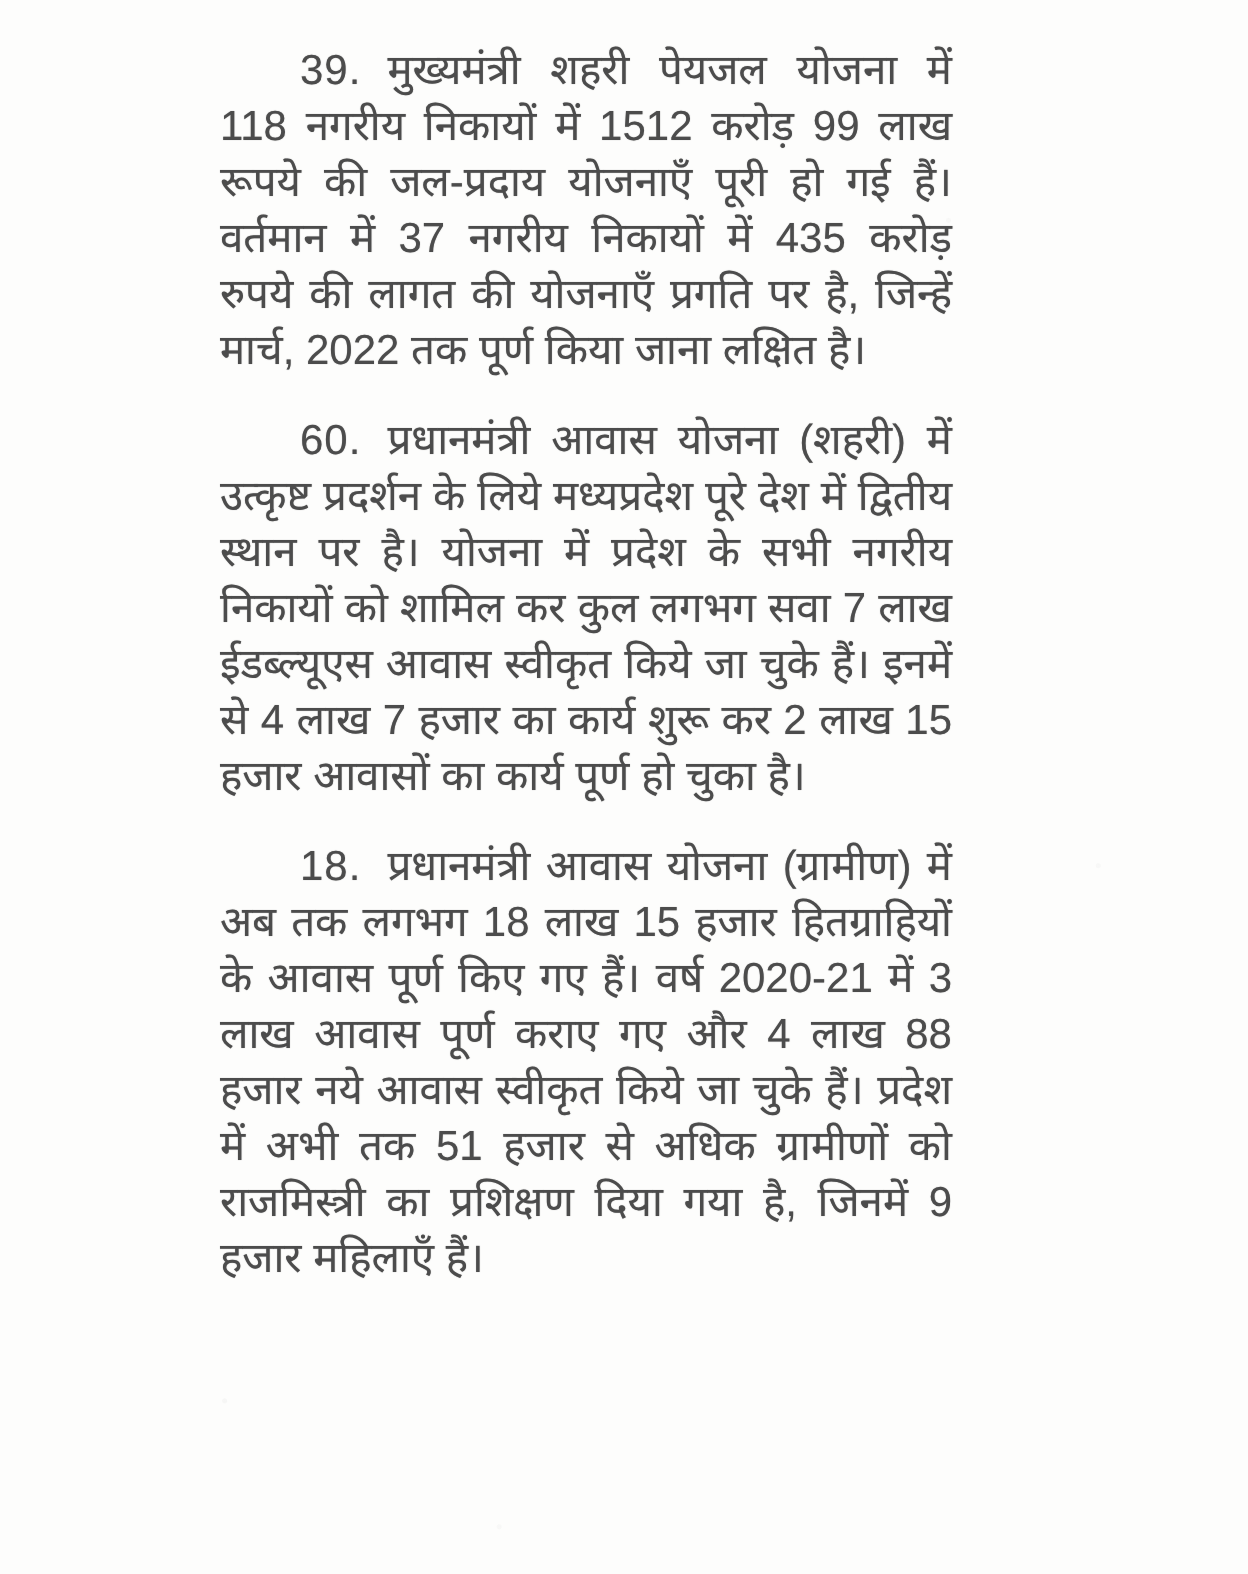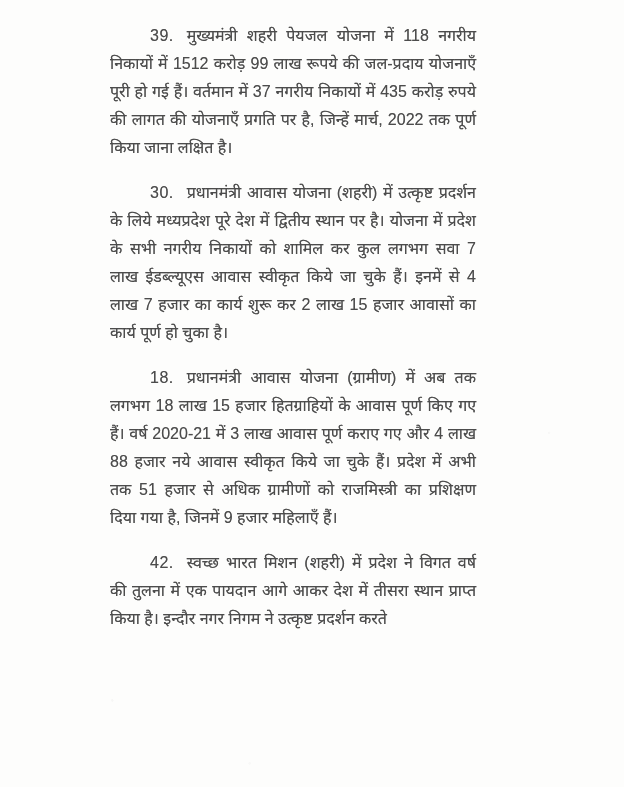--- a/index.html
+++ b/index.html
@@ -23,41 +23,40 @@
     font-family: "Liberation Sans", "DejaVu Sans", sans-serif;
   }
   .content {
     position: absolute;
     left: 110px;
     top: 22px;
     width: 366px;
   }
   .para {
     margin: 0 0 17px 0;
-    font-size: 16px;
+    font-size: 21px;
     line-height: 28px;
     color: #4c4c4c;
     text-align: justify;
     text-align-last: left;
     text-indent: 40px;
     text-shadow: 0 0 0.5px rgba(76,76,76,0.55);
   }
   .para-num {
     margin-right: 13px;
     letter-spacing: 0.5px;
   }
 </style>
 </head>
 <body>
 
 <div class="page">
   <div class="content">
 
     <p class="para"><span class="para-num">39.</span><span>मुख्यमंत्री शहरी पेयजल योजना में 118 नगरीय निकायों में 1512 करोड़ 99 लाख रूपये की जल-प्रदाय योजनाएँ पूरी हो गई हैं। वर्तमान में 37 नगरीय निकायों में 435 करोड़ रुपये की लागत की योजनाएँ प्रगति पर है, जिन्हें मार्च, 2022 तक पूर्ण किया जाना लक्षित है।</span></p>
 
-    <p class="para"><span class="para-num">30.</span><span>प्रधानमंत्री आवास योजना (शहरी) में उत्कृष्ट प्रदर्शन के लिये मध्यप्रदेश पूरे देश में द्वितीय स्थान पर है। योजना में प्रदेश के सभी नगरीय निकायों को शामिल कर कुल लगभग सवा 7 लाख ईडब्ल्यूएस आवास स्वीकृत किये जा चुके हैं। इनमें से 4 लाख 7 हजार का कार्य शुरू कर 2 लाख 15 हजार आवासों का कार्य पूर्ण हो चुका है।</span></p>
+    <p class="para"><span class="para-num">60.</span><span>प्रधानमंत्री आवास योजना (शहरी) में उत्कृष्ट प्रदर्शन के लिये मध्यप्रदेश पूरे देश में द्वितीय स्थान पर है। योजना में प्रदेश के सभी नगरीय निकायों को शामिल कर कुल लगभग सवा 7 लाख ईडब्ल्यूएस आवास स्वीकृत किये जा चुके हैं। इनमें से 4 लाख 7 हजार का कार्य शुरू कर 2 लाख 15 हजार आवासों का कार्य पूर्ण हो चुका है।</span></p>
 
     <p class="para"><span class="para-num">18.</span><span>प्रधानमंत्री आवास योजना (ग्रामीण) में अब तक लगभग 18 लाख 15 हजार हितग्राहियों के आवास पूर्ण किए गए हैं। वर्ष 2020-21 में 3 लाख आवास पूर्ण कराए गए और 4 लाख 88 हजार नये आवास स्वीकृत किये जा चुके हैं। प्रदेश में अभी तक 51 हजार  से अधिक ग्रामीणों को राजमिस्त्री का प्रशिक्षण दिया गया है, जिनमें 9 हजार महिलाएँ हैं।</span></p>
 
-    <p class="para"><span class="para-num">42.</span><span>स्वच्छ भारत मिशन (शहरी) में प्रदेश ने विगत वर्ष की तुलना में एक पायदान आगे आकर देश में तीसरा स्थान प्राप्त किया है। इन्दौर नगर निगम ने उत्कृष्ट प्रदर्शन करते</span></p>
 
   </div>
 </div>
 
 </body></html>

